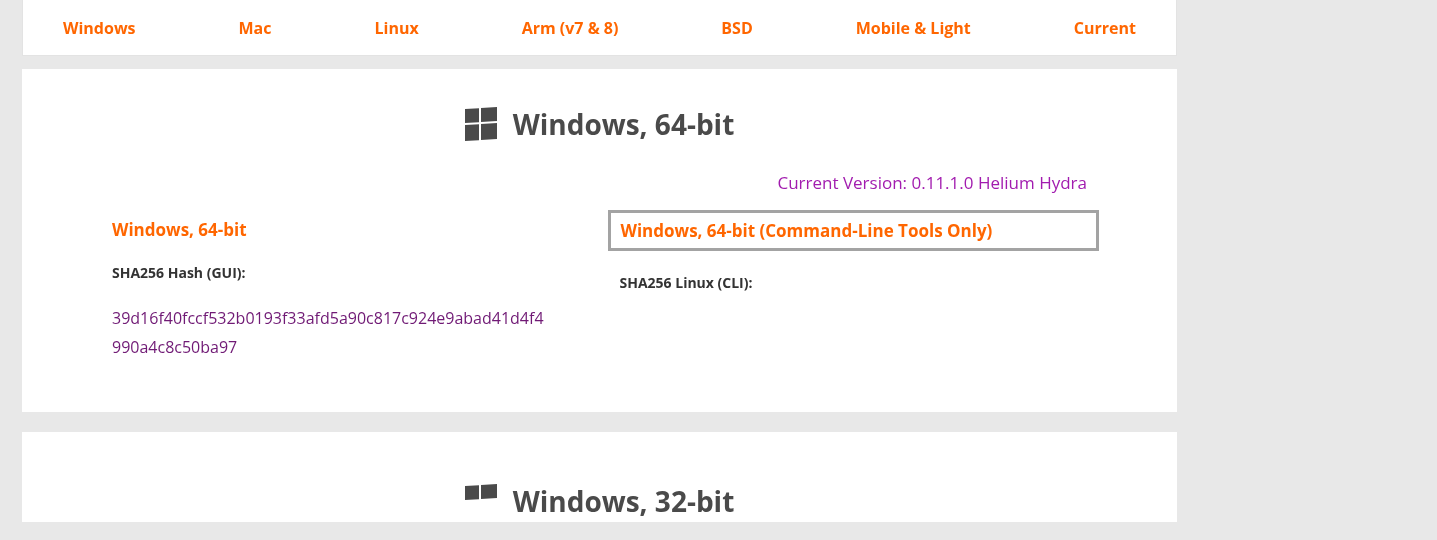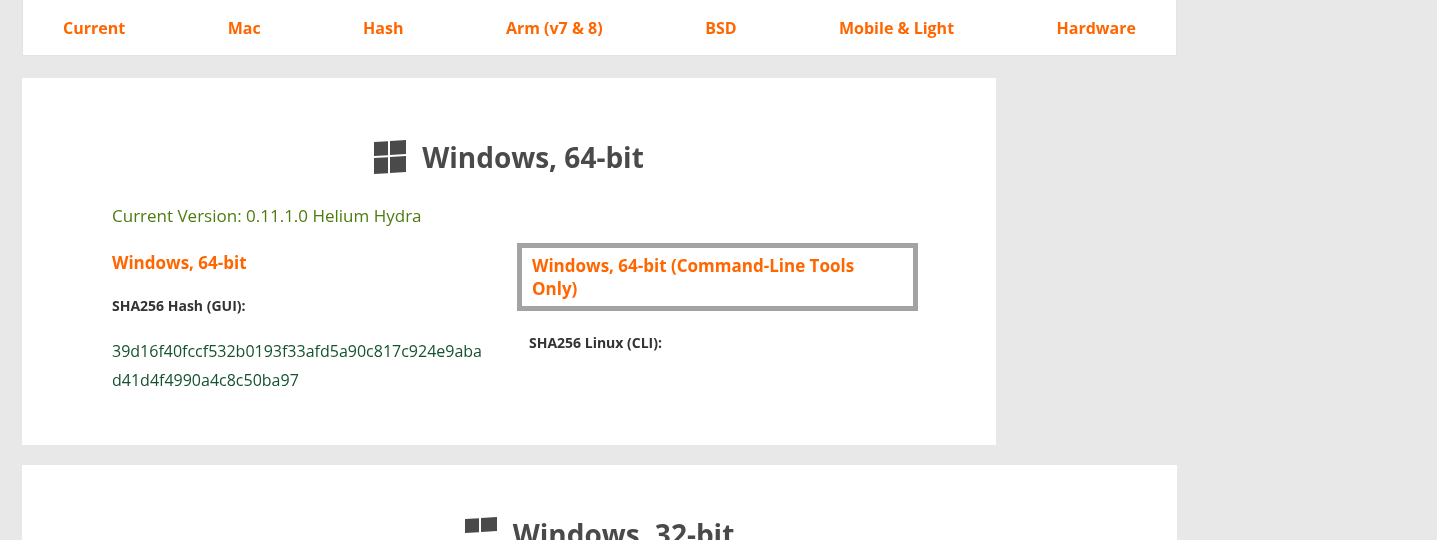--- a/index.html
+++ b/index.html
@@ -27,23 +27,23 @@
   }
   .tab {
     color: #ff6600;
     font-weight: 700;
     font-size: 16px;
     cursor: pointer;
     white-space: nowrap;
   }
   .card {
     background: #fff;
-    width: 974px;
-    margin-top: 22px;
-    padding: 60px 90px 50px 90px;
+    width: 1155px;
+    margin-top: 13px;
+    padding: 36px 90px 50px 90px;
   }
   .card-heading {
     display: flex;
     align-items: center;
     justify-content: center;
     gap: 16px;
   }
   .win-icon {
     width: 32px;
     height: 32px;
@@ -55,80 +55,80 @@
   }
   .win-icon span {
     background: #4a4a4a;
   }
   .card-title {
     font-size: 28px;
     font-weight: 700;
     color: #4a4a4a;
   }
   .version {
-    text-align: left;
+    text-align: right;
     margin-top: 28px;
     font-size: 17px;
-    color: #4d7c0f;
+    color: #a21caf;
   }
   .cols {
     display: flex;
     margin-top: 24px;
     gap: 40px;
   }
   .col {
     flex: 1;
   }
   .dl-link {
     color: #ff6600;
     font-weight: 700;
     font-size: 17px;
     cursor: pointer;
     display: inline-block;
   }
   .highlight {
-    border: 5px solid #a3a3a3;
+    border: 3px solid #a3a3a3;
     padding: 6px 10px;
     margin: -8px -12px 0 -12px;
   }
   .hash-label {
     font-weight: 700;
     font-size: 14px;
     color: #333;
     margin-top: 22px;
   }
   .hash-value {
     font-size: 16px;
-    color: #14532d;
+    color: #701a75;
     margin-top: 22px;
     word-break: break-all;
     line-height: 1.8;
     max-width: 440px;
   }
   .card2 {
     background: #fff;
     width: 1155px;
     margin-top: 20px;
     padding-top: 50px;
     height: 90px;
     overflow: hidden;
   }
 </style>
 </head>
 <body>
 
 <div class="page">
   <div class="tabs">
-    <div class="tab">Current</div>
+    <div class="tab">Windows</div>
     <div class="tab">Mac</div>
-    <div class="tab">Hash</div>
+    <div class="tab">Linux</div>
     <div class="tab">Arm (v7 &amp; 8)</div>
     <div class="tab">BSD</div>
     <div class="tab">Mobile &amp; Light</div>
-    <div class="tab">Hardware</div>
+    <div class="tab">Current</div>
   </div>
 
   <div class="card">
     <div class="card-heading">
       <div class="win-icon">
         <span></span>
           <span></span>
           <span></span>
           <span></span>
       </div>

